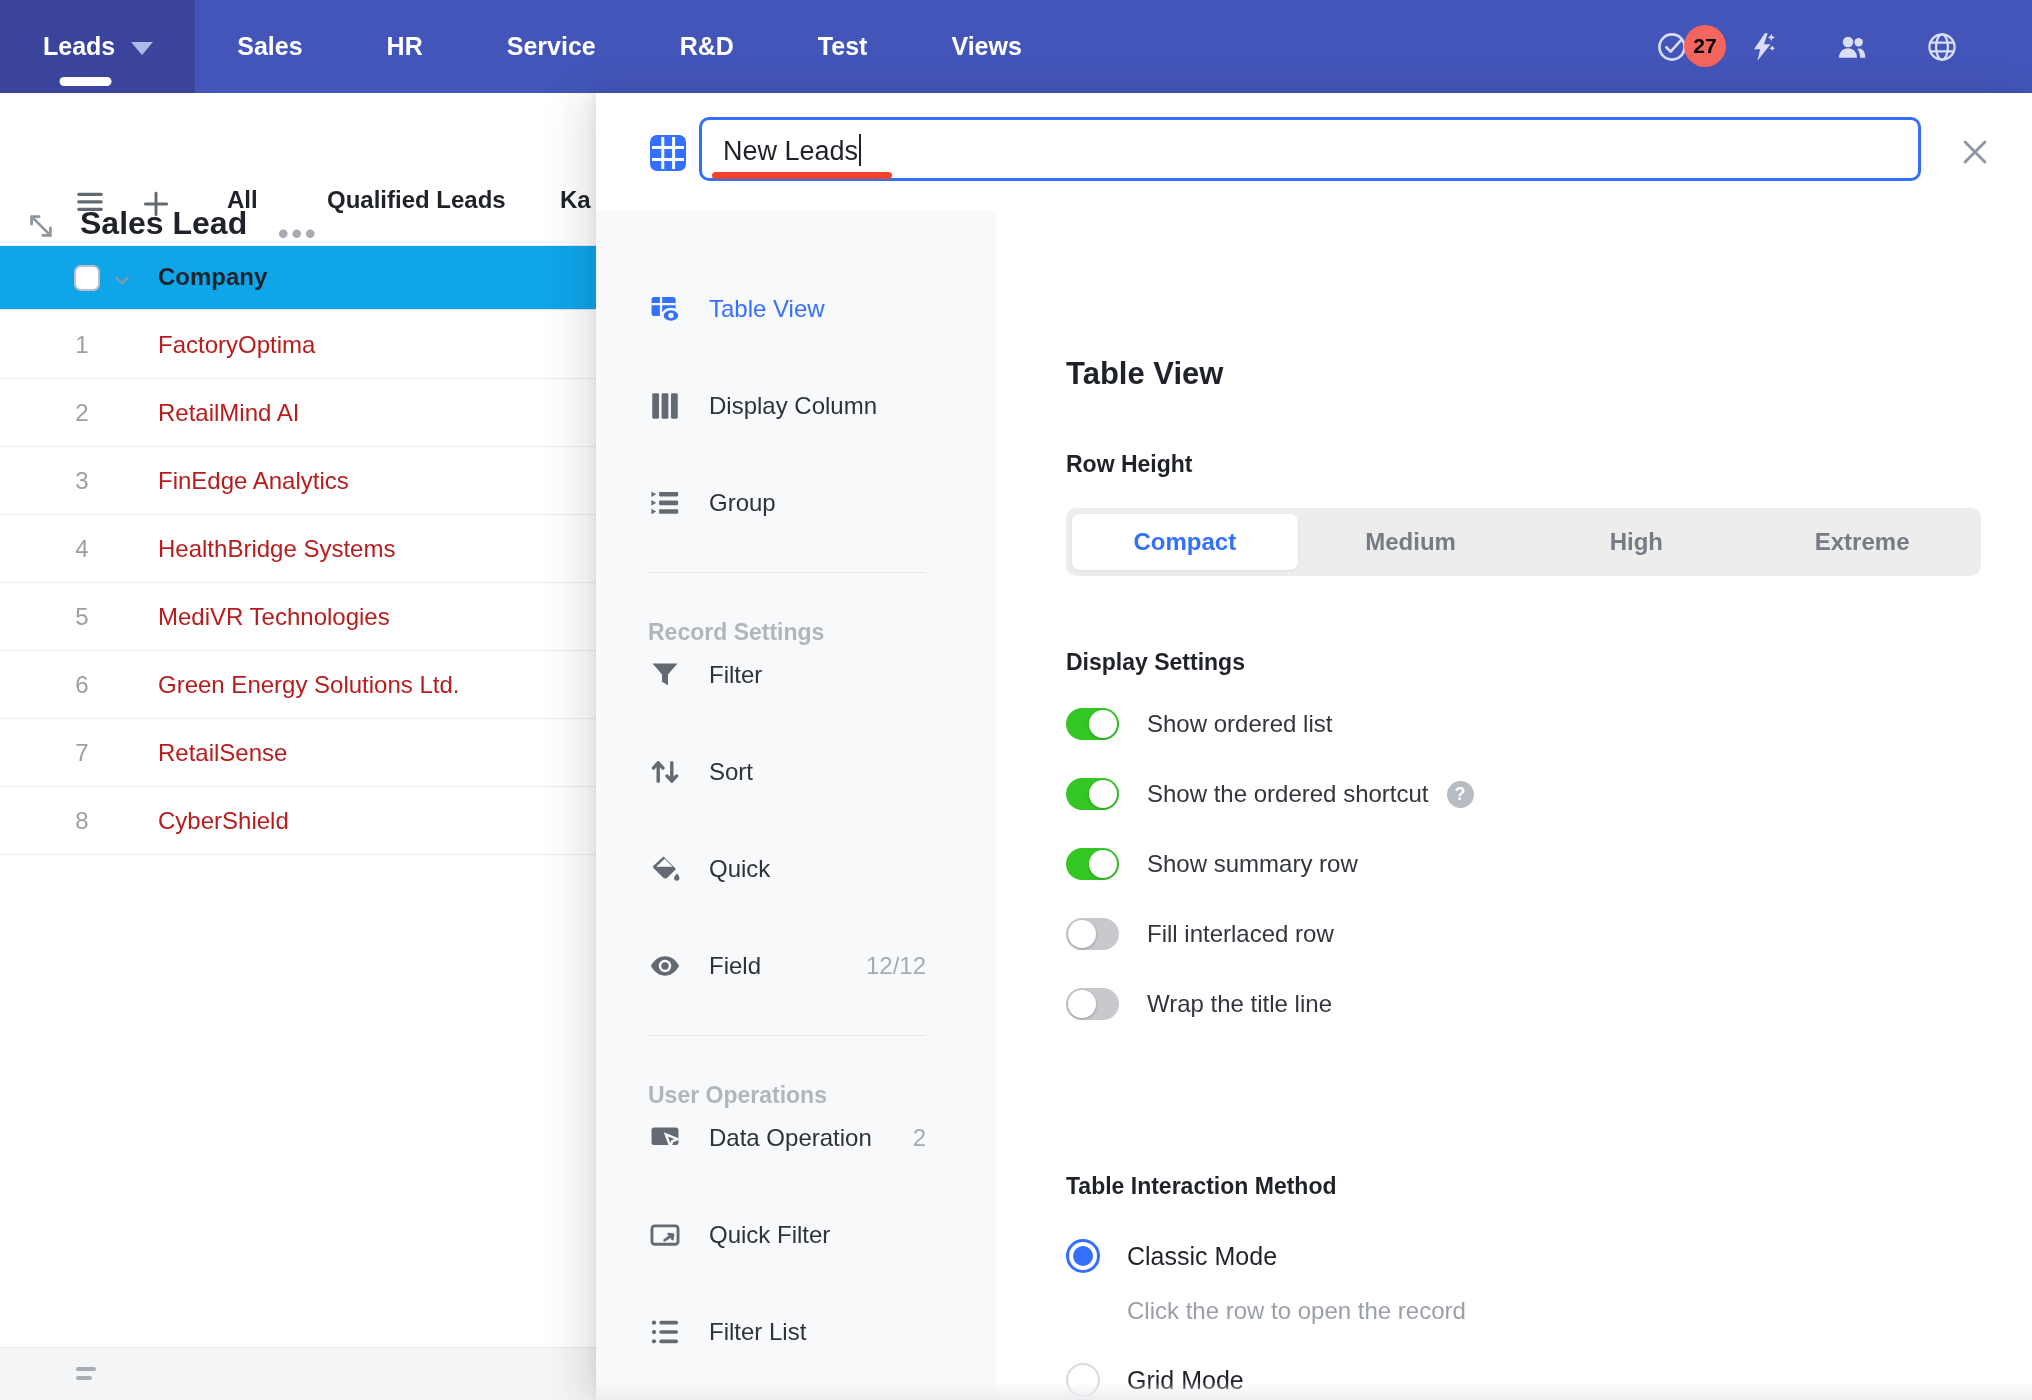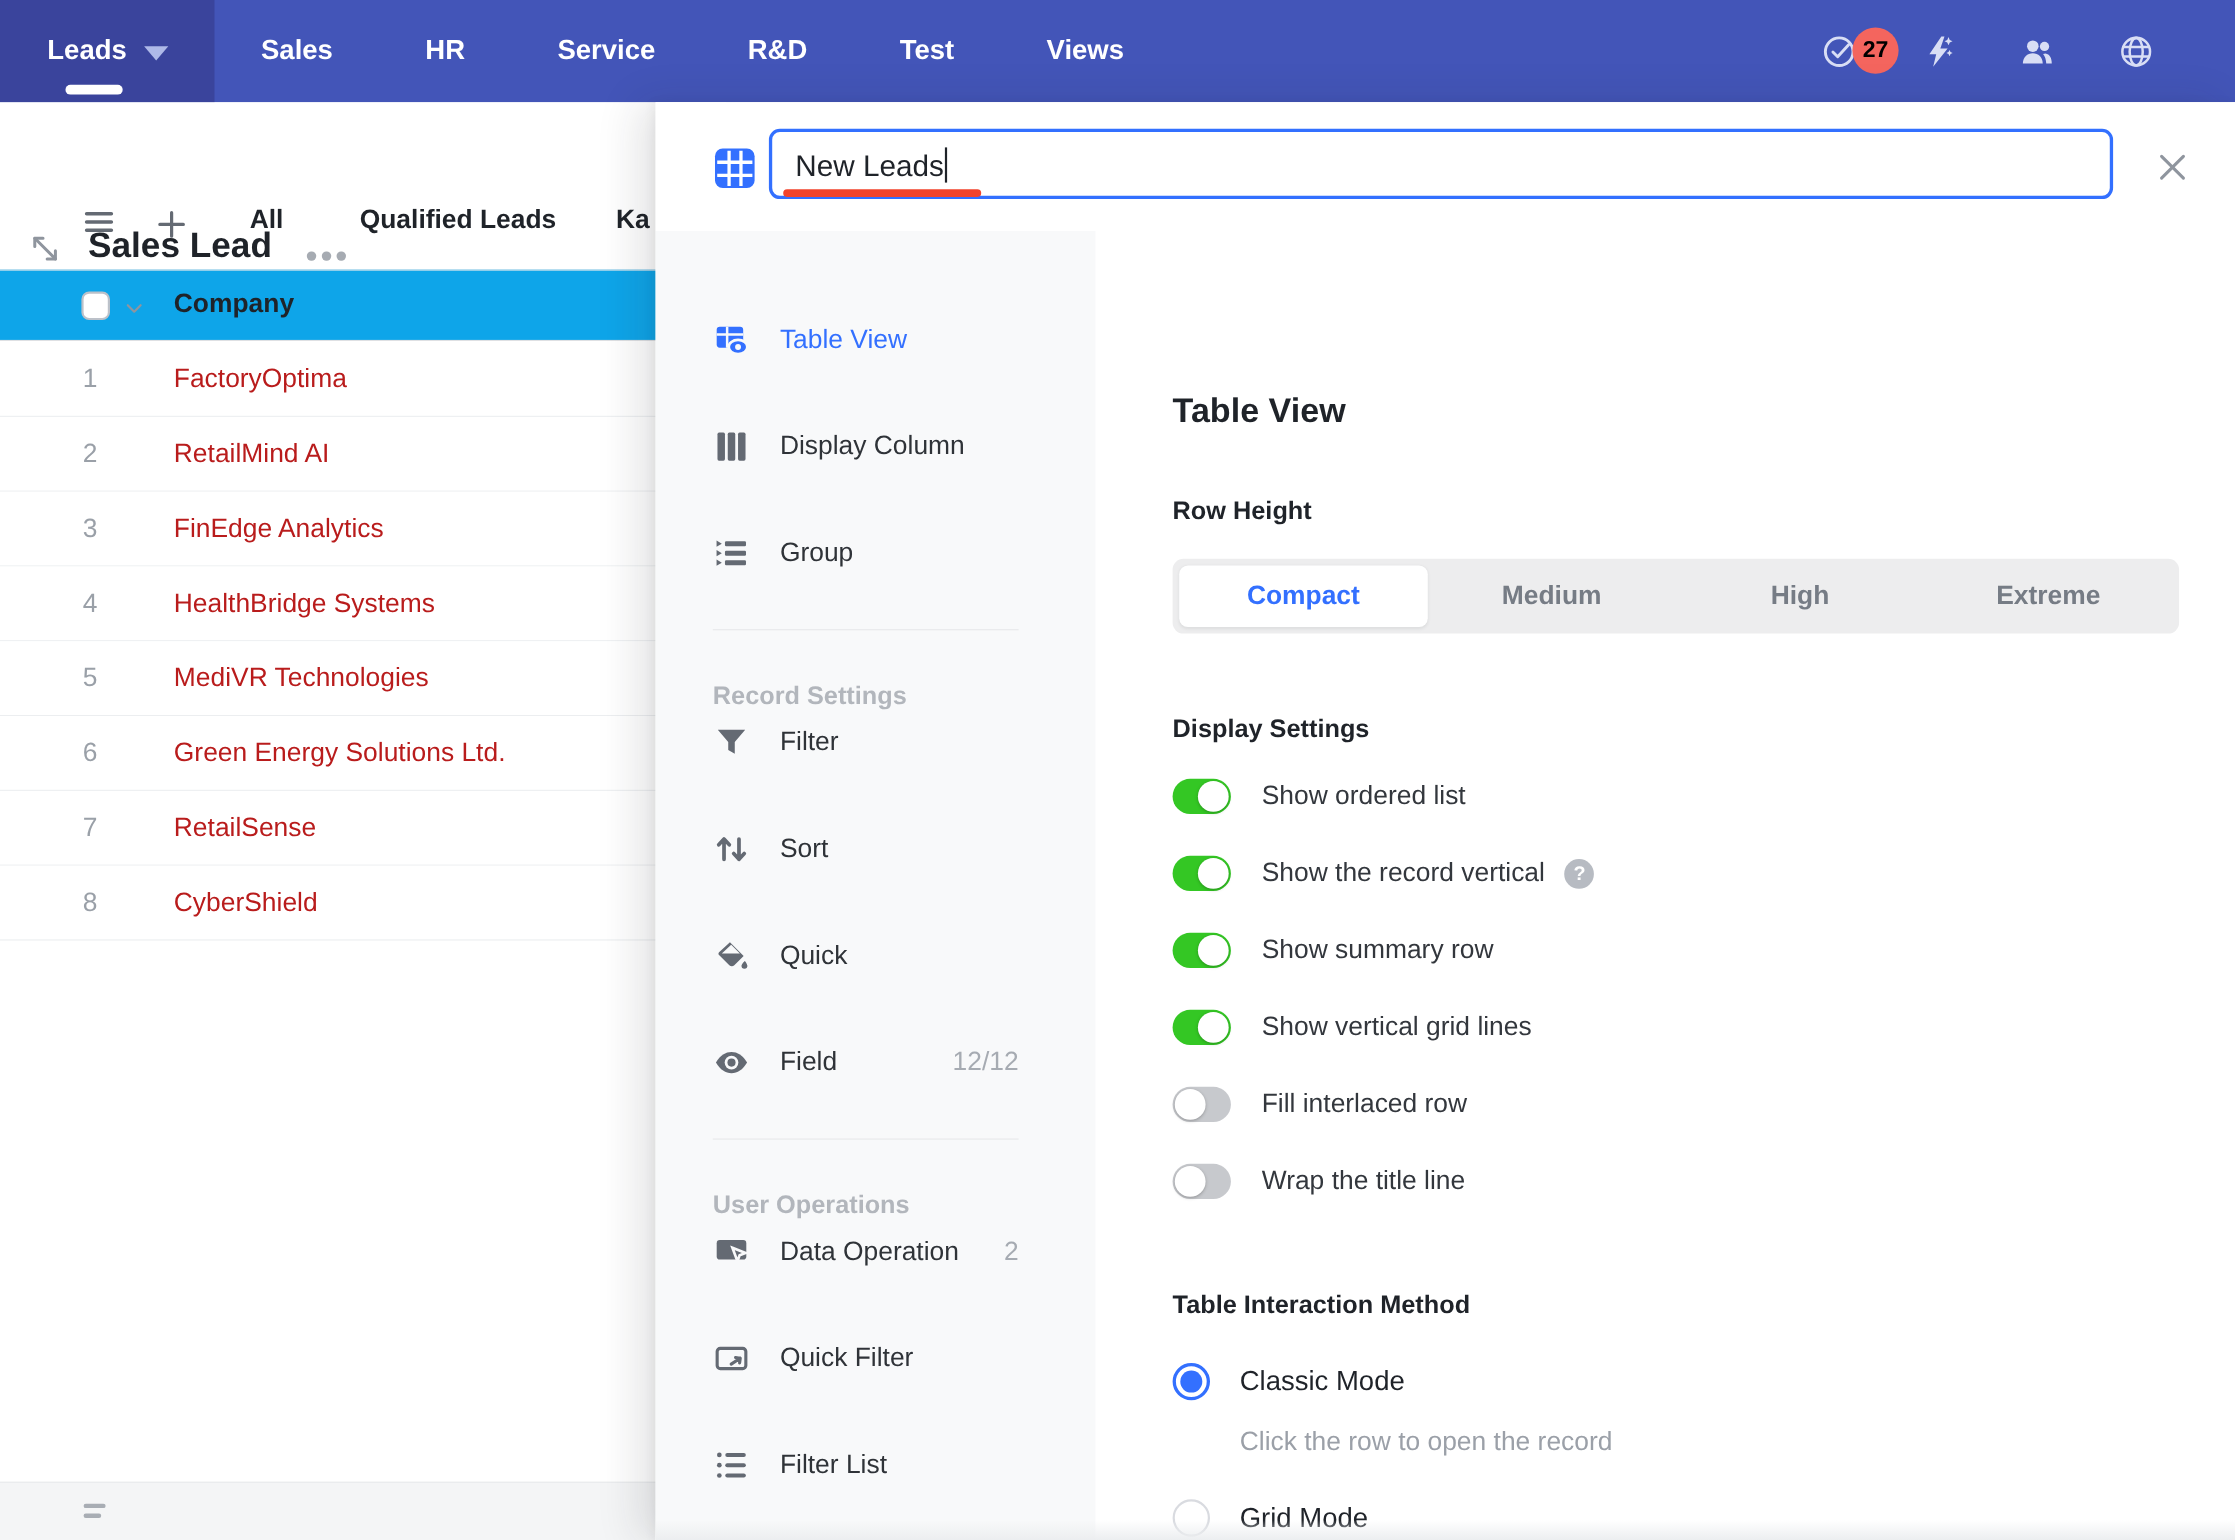--- a/index.html
+++ b/index.html
@@ -392,34 +392,28 @@
           <div class="toggle-row">
             <span class="toggle on">
               <span class="knob"></span>
             </span>
             <span class="toggle-label">Show ordered list</span>
           </div>
           <div class="toggle-row">
             <span class="toggle on">
               <span class="knob"></span>
             </span>
-            <span class="toggle-label">Show the record vertical</span>
+            <span class="toggle-label">Show the ordered shortcut</span>
             <span class="help-icon">?</span>
           </div>
           <div class="toggle-row">
             <span class="toggle on">
               <span class="knob"></span>
             </span>
             <span class="toggle-label">Show summary row</span>
-          </div>
-          <div class="toggle-row">
-            <span class="toggle on">
-              <span class="knob"></span>
-            </span>
-            <span class="toggle-label">Show vertical grid lines</span>
           </div>
           <div class="toggle-row">
             <span class="toggle">
               <span class="knob"></span>
             </span>
             <span class="toggle-label">Fill interlaced row</span>
           </div>
           <div class="toggle-row">
             <span class="toggle">
               <span class="knob"></span>

